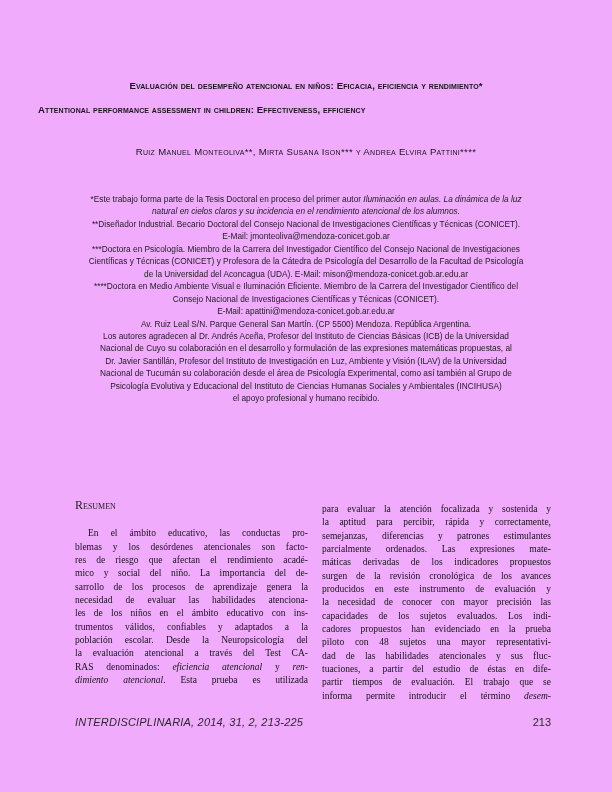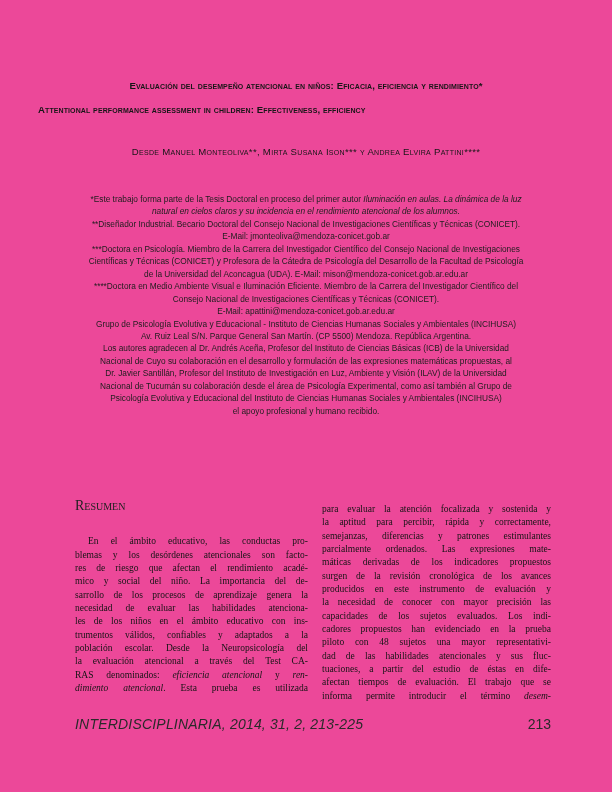--- a/index.html
+++ b/index.html
@@ -1,17 +1,17 @@
 <!DOCTYPE html>
 <html><head>
 <meta charset="utf-8">
 <style>
   html,body{margin:0;padding:0;background:#e8e8e8;}
   .page{
-    position:relative;width:612px;height:792px;margin:0 auto;background:#ec4899;
+    position:relative;width:612px;height:792px;margin:0 auto;background:#f0abfc;
     font-family:"Liberation Sans",sans-serif;color:#1b1b1b;overflow:hidden;
   }
   .title-es{
     position:absolute;top:80px;left:38px;right:38px;margin:0;
     text-align:center;font-size:9.6px;font-weight:bold;font-variant:small-caps;
     letter-spacing:.1px;line-height:12px;color:#161616;
   }
   .title-en{
     position:absolute;top:104px;left:38px;right:38px;margin:0;
     font-size:9.6px;font-weight:bold;font-variant:small-caps;
@@ -28,55 +28,54 @@
     position:absolute;top:193px;left:56px;right:56px;text-align:center;
     font-size:8.3px;line-height:12.45px;color:#1d1d1d;
   }
   .footnotes .line{white-space:nowrap;}
   .col{
     position:absolute;font-family:"Liberation Serif",serif;
     font-size:9.5px;line-height:13.35px;color:#141414;
   }
   .col-left{left:75px;top:499px;width:233px;}
   .col-right{left:322px;top:503px;width:229px;}
-  .resumen{font-variant:small-caps;font-size:14px;margin-bottom:23px;color:#222;}
+  .resumen{font-variant:small-caps;font-size:12px;margin-bottom:15px;color:#222;}
   .body-lines .line{text-align:justify;text-align-last:justify;}
   .indent-first .line:first-child{text-indent:13px;}
   .footer{
     position:absolute;left:75px;right:61px;top:716px;
     display:flex;justify-content:space-between;align-items:center;
-    font-size:14px;color:#2a2a2a;
+    font-size:11px;color:#2a2a2a;
   }
   .citation{font-style:italic;letter-spacing:.2px;}
 </style>
 </head>
 <body>
 
 <div class="page">
 
   <h1 class="title-es">Evaluación del desempeño atencional en niños: Eficacia, eficiencia y rendimiento*</h1>
 
   <h2 class="title-en">
       <div class="line">Attentional performance assessment in children: Effectiveness, efficiency</div>
     </h2>
 
-  <div class="authors"><span>Desde Manuel </span><span class="seg-b">Monteoliva</span><span>**, </span><span>Mirta Susana </span><span class="seg-b">Ison</span><span>*** </span><span>y Andrea Elvira </span><span class="seg-b">Pattini</span><span>****</span></div>
+  <div class="authors"><span>Ruiz Manuel </span><span class="seg-b">Monteoliva</span><span>**, </span><span>Mirta Susana </span><span class="seg-b">Ison</span><span>*** </span><span>y Andrea Elvira </span><span class="seg-b">Pattini</span><span>****</span></div>
 
   <div class="footnotes">
       <div class="line"><span>*Este trabajo forma parte de la Tesis Doctoral en proceso del primer autor </span><span class="seg-i">Iluminación en aulas. La dinámica de la luz</span></div>
       <div class="line"><span class="seg-i">natural en cielos claros y su incidencia en el rendimiento atencional de los alumnos.</span></div>
       <div class="line">**Diseñador Industrial. Becario Doctoral del Consejo Nacional de Investigaciones Científicas y Técnicas (CONICET).</div>
       <div class="line">E-Mail: jmonteoliva@mendoza-conicet.gob.ar</div>
       <div class="line">***Doctora en Psicología. Miembro de la Carrera del Investigador Científico del Consejo Nacional de Investigaciones</div>
       <div class="line">Científicas y Técnicas (CONICET) y Profesora de la Cátedra de Psicología del Desarrollo de la Facultad de Psicología</div>
       <div class="line">de la Universidad del Aconcagua (UDA). E-Mail: mison@mendoza-conicet.gob.ar.edu.ar</div>
       <div class="line">****Doctora en Medio Ambiente Visual e Iluminación Eficiente. Miembro de la Carrera del Investigador Científico del</div>
       <div class="line">Consejo Nacional de Investigaciones Científicas y Técnicas (CONICET).</div>
       <div class="line">E-Mail: apattini@mendoza-conicet.gob.ar.edu.ar</div>
-      <div class="line">Grupo de Psicología Evolutiva y Educacional - Instituto de Ciencias Humanas Sociales y Ambientales (INCIHUSA)</div>
       <div class="line">Av. Ruiz Leal S/N. Parque General San Martín. (CP 5500) Mendoza. República Argentina.</div>
       <div class="line">Los autores agradecen al Dr. Andrés Aceña, Profesor del Instituto de Ciencias Básicas (ICB) de la Universidad</div>
       <div class="line">Nacional de Cuyo su colaboración en el desarrollo y formulación de las expresiones matemáticas propuestas, al</div>
       <div class="line">Dr. Javier Santillán, Profesor del Instituto de Investigación en Luz, Ambiente y Visión (ILAV) de la Universidad</div>
       <div class="line">Nacional de Tucumán su colaboración desde el área de Psicología Experimental, como así también al Grupo de</div>
       <div class="line">Psicología Evolutiva y Educacional del Instituto de Ciencias Humanas Sociales y Ambientales (INCIHUSA)</div>
       <div class="line">el apoyo profesional y humano recibido.</div>
     </div>
 
   <div class="col col-left">
@@ -104,21 +103,21 @@
       <div class="line">parcialmente ordenados. Las expresiones mate-</div>
       <div class="line">máticas derivadas de los indicadores propuestos</div>
       <div class="line">surgen de la revisión cronológica de los avances</div>
       <div class="line">producidos en este instrumento de evaluación y</div>
       <div class="line">la necesidad de conocer con mayor precisión las</div>
       <div class="line">capacidades de los sujetos evaluados. Los indi-</div>
       <div class="line">cadores propuestos han evidenciado en la prueba</div>
       <div class="line">piloto con 48 sujetos una mayor representativi-</div>
       <div class="line">dad de las habilidades atencionales y sus fluc-</div>
       <div class="line">tuaciones, a partir del estudio de éstas en dife-</div>
-      <div class="line">afectan tiempos de evaluación. El trabajo que se</div>
+      <div class="line">partir tiempos de evaluación. El trabajo que se</div>
       <div class="line"><span>informa permite introducir el término </span><span class="seg-i">desem-</span></div>
     </div>
 
   <div class="footer">
     <span class="citation">INTERDISCIPLINARIA, 2014, 31, 2, 213-225</span>
     <span class="pagenum">213</span>
   </div>
 
 </div>
 

